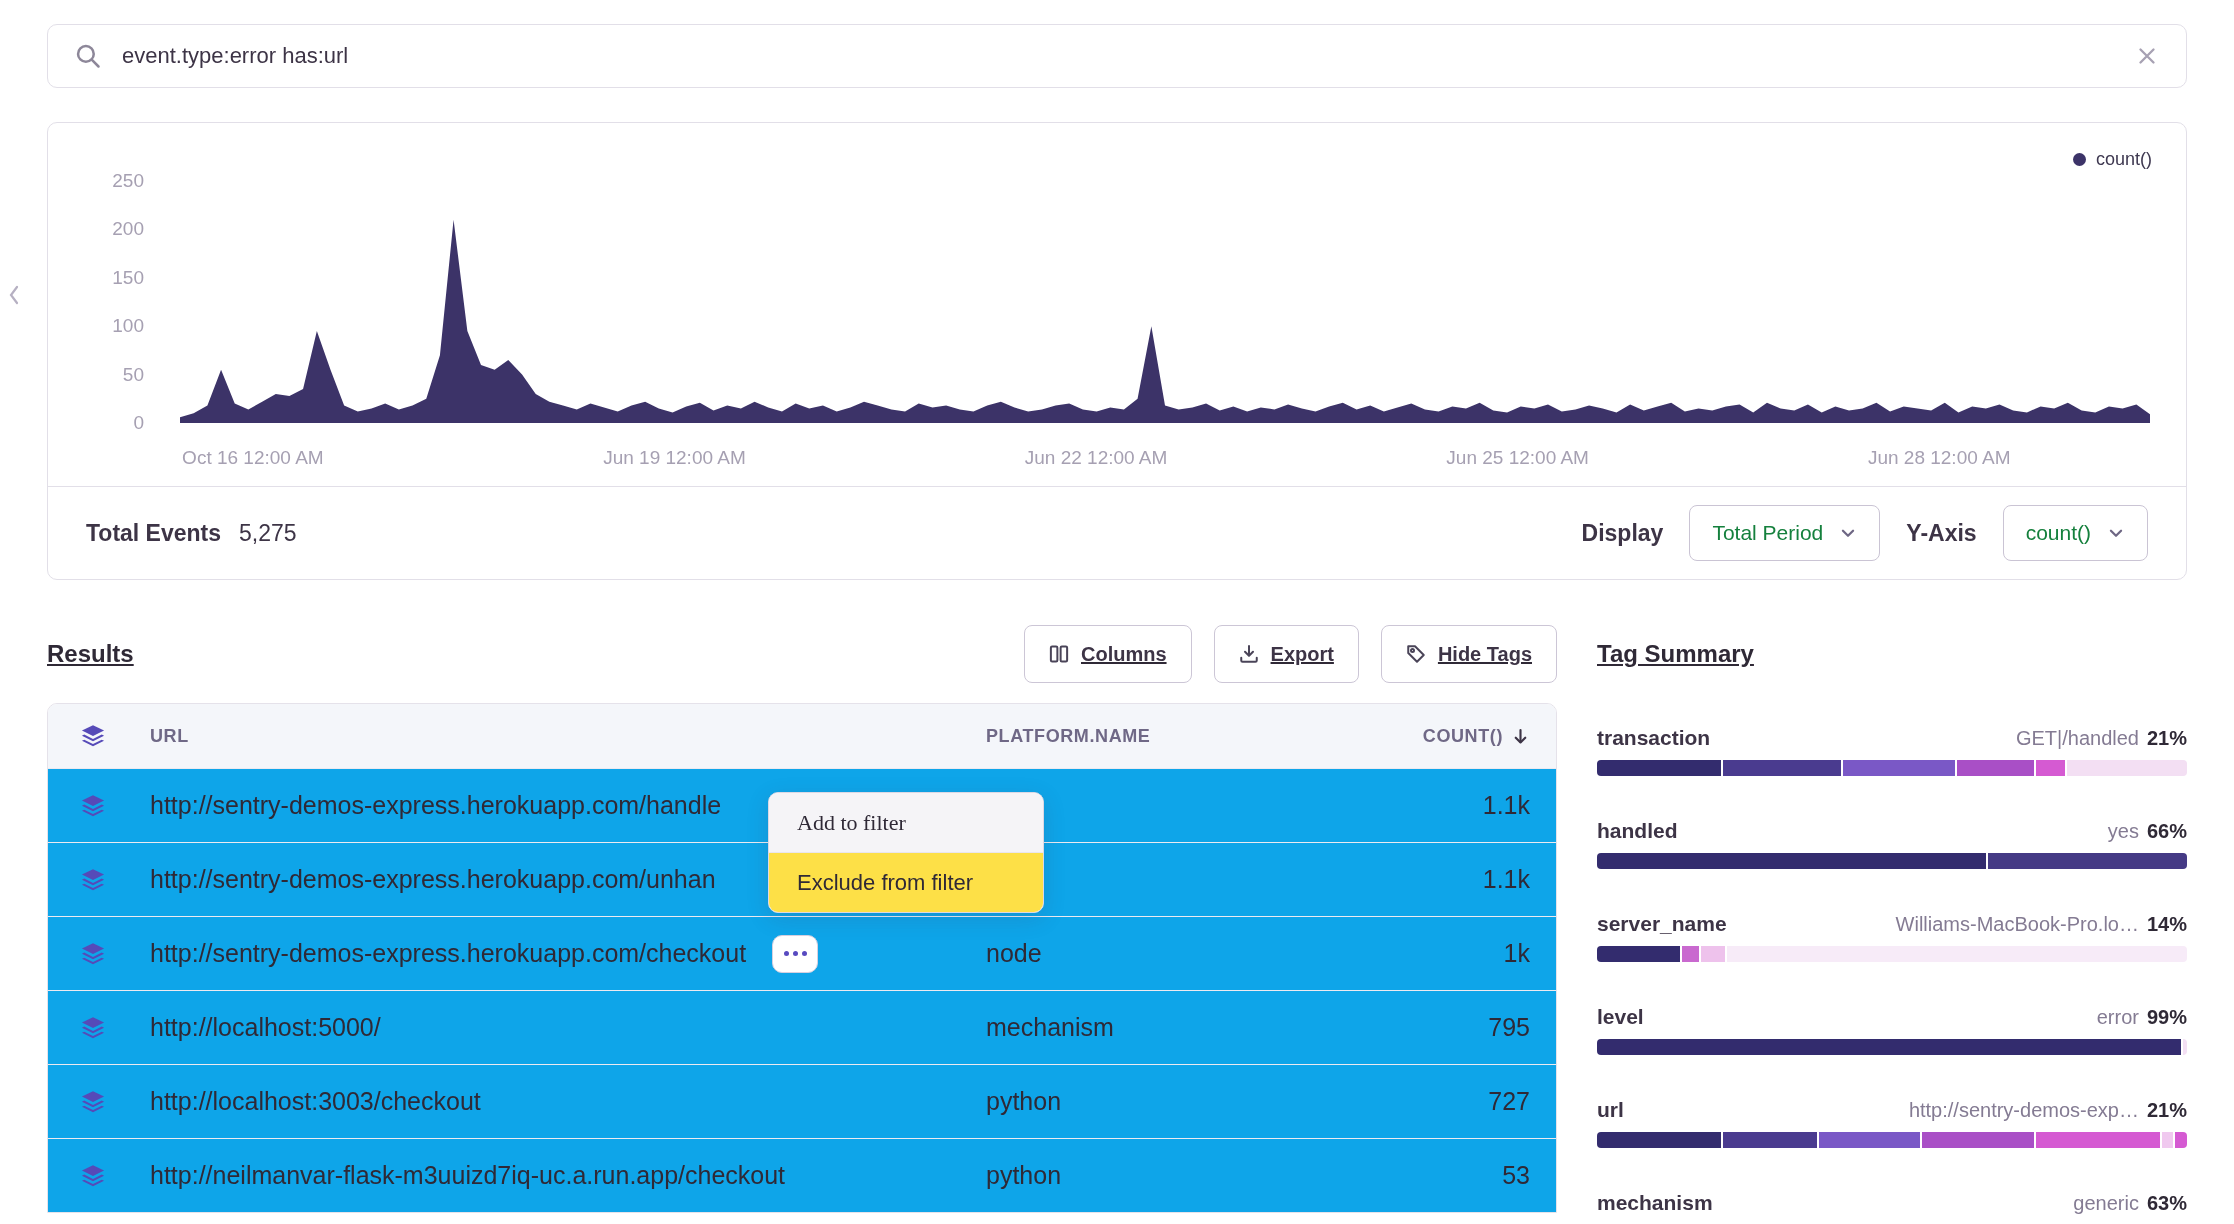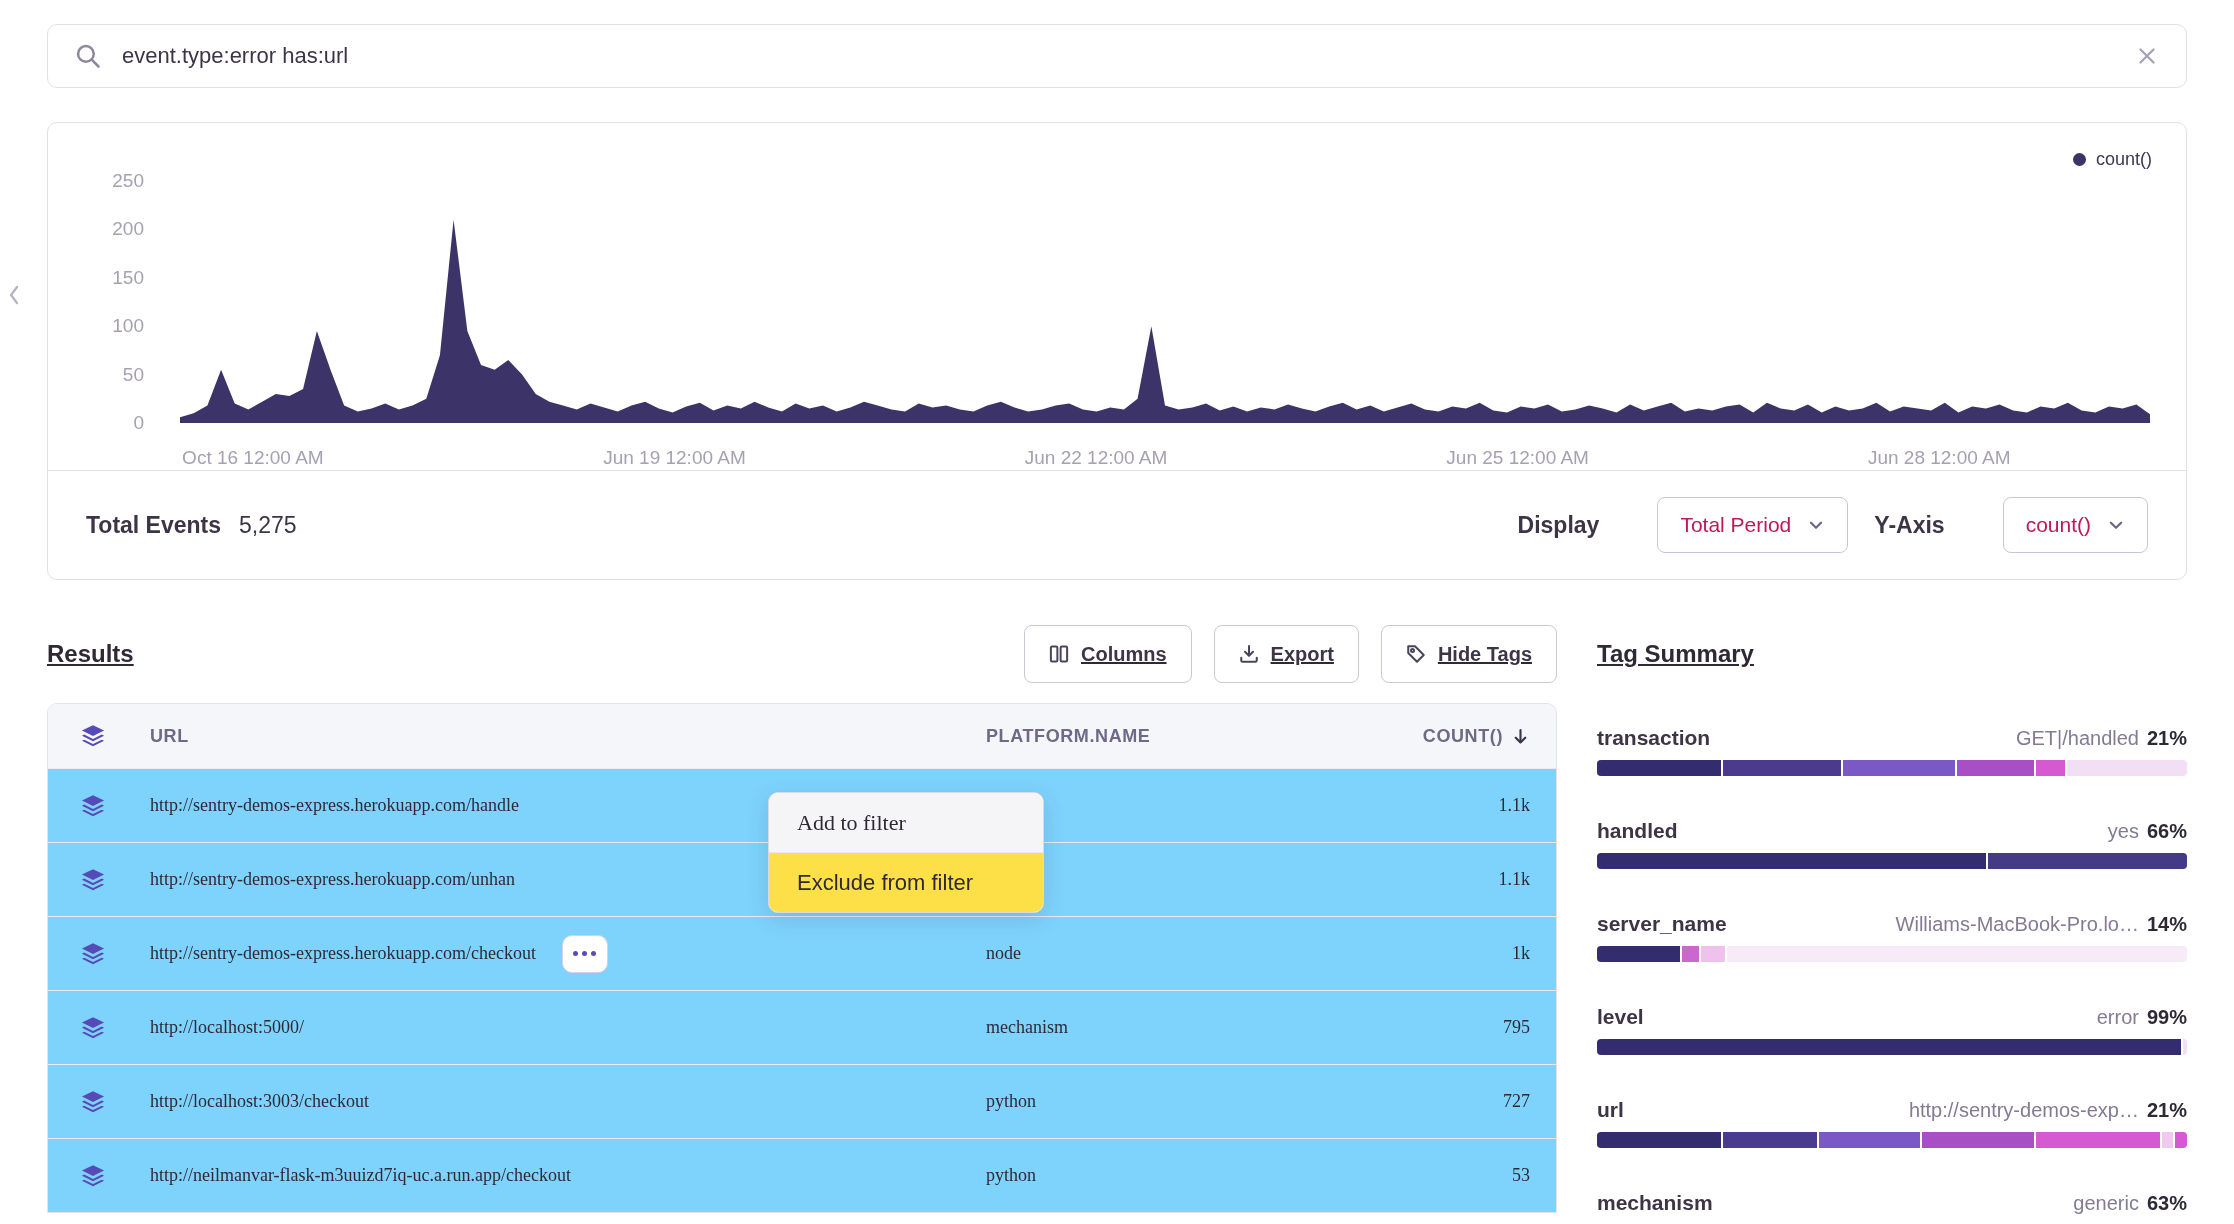--- a/index.html
+++ b/index.html
@@ -29,50 +29,49 @@
   .legend{position:absolute;top:26px;right:34px;display:flex;align-items:center;gap:10px;
     font-size:18px;color:#3e3850;cursor:pointer;}
   .legend-dot{width:13px;height:13px;border-radius:50%;background:#3c3368;}
   .plot{position:absolute;left:132px;right:36px;top:58px;height:242px;}
   .plot svg{width:100%;height:100%;display:block;}
   .ylab{position:absolute;right:16px;transform:translateY(-50%);font-size:19px;color:#a6a0b2;}
   .ylabels{position:absolute;left:0;top:58px;width:112px;height:242px;}
   .xlab{position:absolute;bottom:-46px;transform:translateX(-50%);font-size:19px;color:#a6a0b2;white-space:nowrap;}
   .chart-footer{
     position:absolute;left:0;right:0;bottom:0;height:92px;border-top:1.5px solid #e2dfe8;
-    display:flex;align-items:center;justify-content:space-between;padding:8px 38px;gap:16px;
+    display:flex;align-items:center;justify-content:space-between;padding:0 38px;gap:16px;
   }
   .totals{display:flex;align-items:baseline;gap:18px;font-size:23px;color:#3d3446;}
   .bold-label{font-weight:bold;color:#3d3446;}
   .controls{display:flex;align-items:center;gap:26px;font-size:23px;}
   .dd{
     height:56px;border:1.5px solid #cac4d4;border-radius:8px;background:#fff;cursor:pointer;
-    display:flex;align-items:center;gap:16px;padding:0 22px;font-size:21px;color:#be185d;
+    display:flex;align-items:center;gap:16px;padding:0 22px;font-size:21px;color:#15803d;
     font-family:"Liberation Sans", sans-serif;
-    margin-left:32px;
   }
   .chev{color:#6e6784;display:flex;}
   
   .main{position:absolute;left:47px;right:47px;top:625px;display:flex;gap:40px;}
   .left-col{width:1510px;flex:none;}
   .right-col{flex:1;min-width:0;}
   .section-head{display:flex;justify-content:space-between;align-items:center;height:58px;margin-bottom:20px;text-decoration:underline;}
   .h2{font-size:24px;font-weight:bold;color:#2f2936;margin:0;}
   .btn-group{display:flex;gap:22px;}
   .btn{
     height:58px;border:1.5px solid #ccc6d6;border-radius:8px;background:#fff;cursor:pointer;
     display:flex;align-items:center;gap:12px;padding:0 24px;
     font-size:20px;font-weight:bold;color:#3d3446;font-family:"Liberation Sans", sans-serif;
   }
   .btn-ic{display:flex;color:#4a4458;}
   
   .table{border:1.5px solid #e5e2ea;border-bottom:1.5px solid #e5e2ea;border-radius:10px 10px 0 0;overflow:hidden;}
   .thead,.trow{display:grid;grid-template-columns:90px 1fr 390px 180px;align-items:center;}
   .thead{height:64px;background:#f4f6fa;color:#6f6886;font-size:18px;font-weight:bold;letter-spacing:0.6px;cursor:pointer;}
-  .trow{height:73px;border-top:1.5px solid #eceaf1;font-size:18px;color:#2f2936;background:#7dd3fc;font-family:Liberation Serif, serif;}
+  .trow{height:73px;border-top:1.5px solid #eceaf1;font-size:25px;color:#2f2936;background:#0ea5e9;}
   .cell-icon{display:flex;justify-content:center;color:#564ab8;}
   .cell-url{padding-left:12px;display:flex;align-items:center;overflow:hidden;white-space:nowrap;}
   .cell-platform{overflow:hidden;white-space:nowrap;}
   .cell-count{text-align:right;padding-right:26px;}
   .thead .cell-count{display:flex;justify-content:flex-end;align-items:center;gap:8px;padding-right:26px;}
   .sort-ic{display:flex;color:#3d3446;}
   .url-text{cursor:pointer;}
   .more-btn{
     width:46px;height:38px;margin-left:26px;border:1.5px solid #d6d0e0;border-radius:10px;background:#fff;
     display:flex;align-items:center;justify-content:center;gap:4px;cursor:pointer;flex:none;

